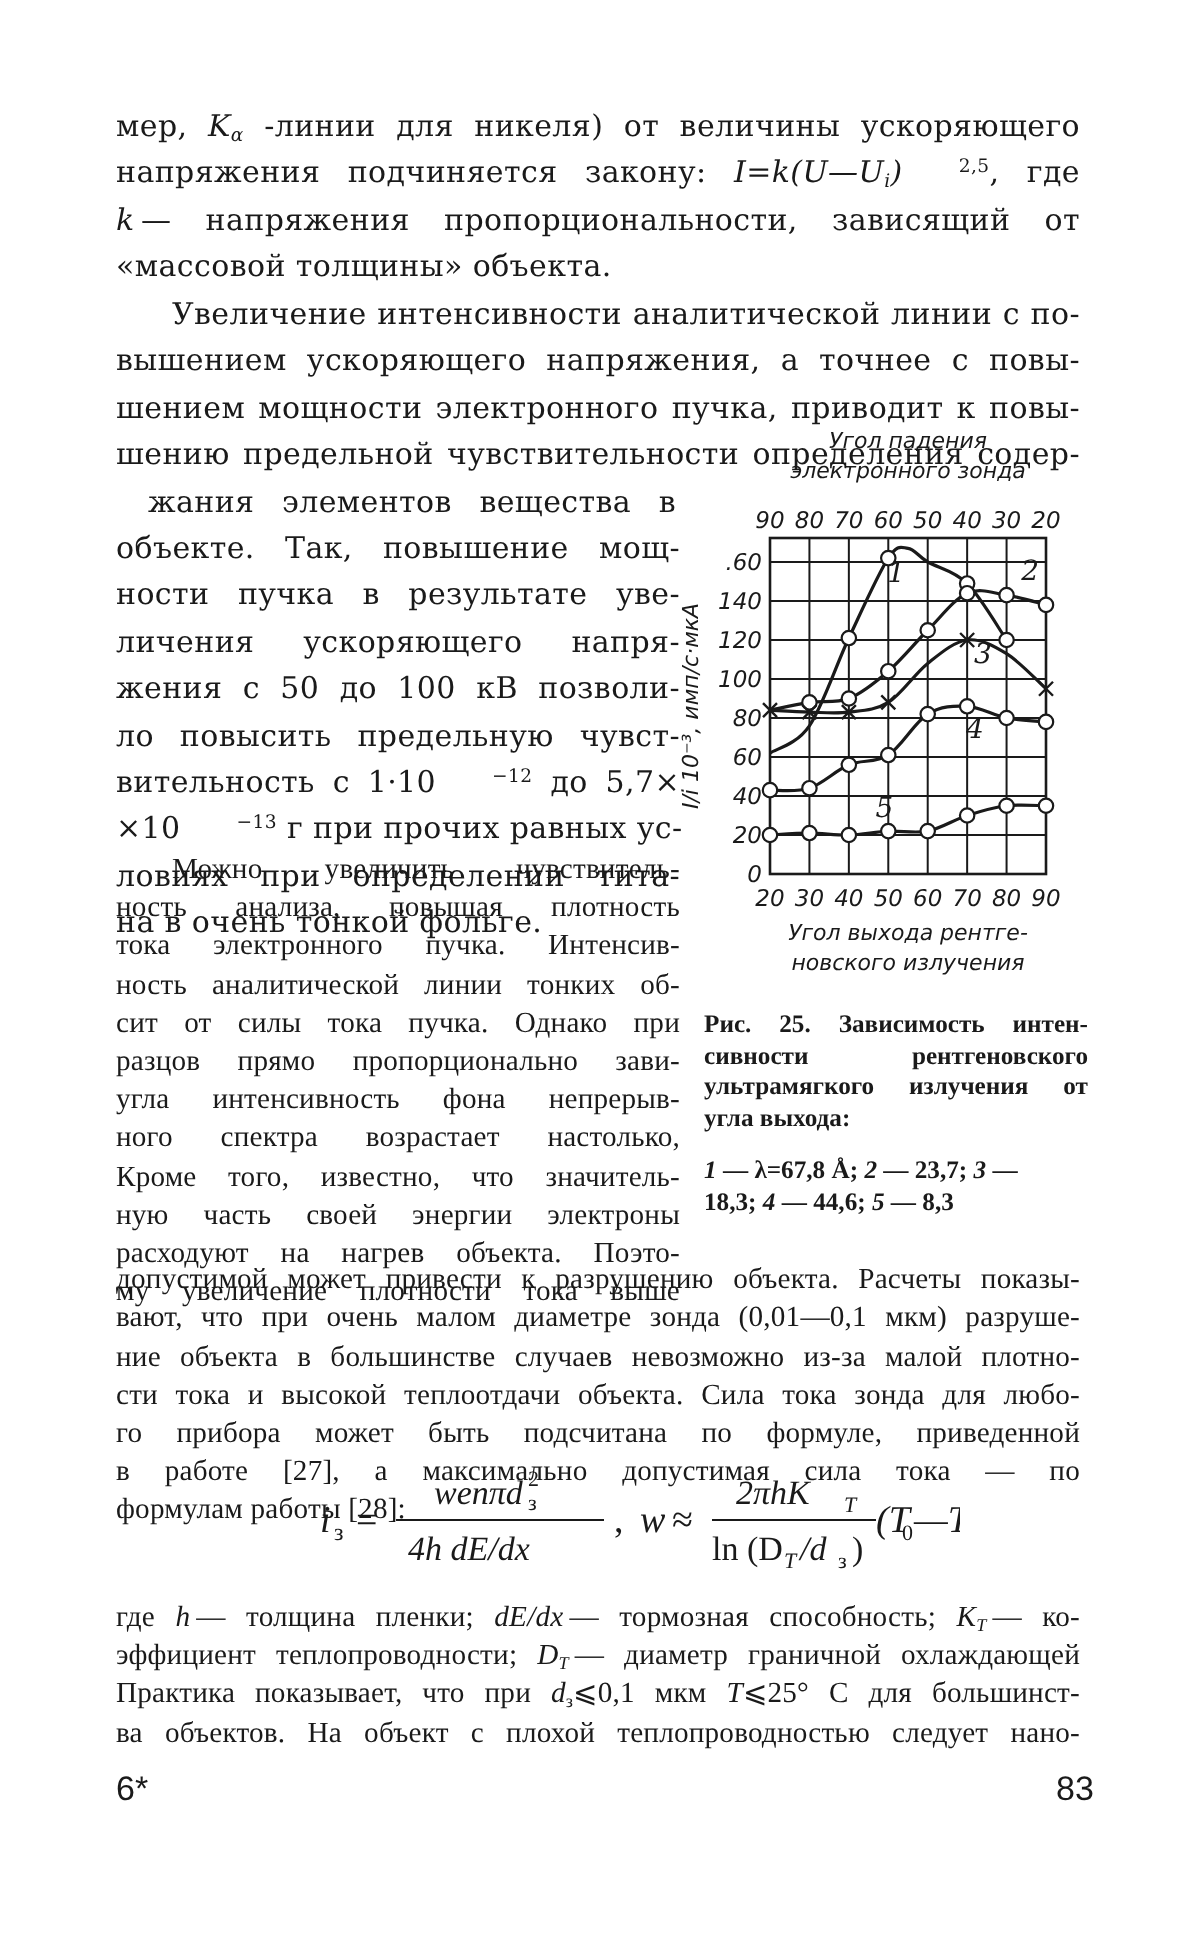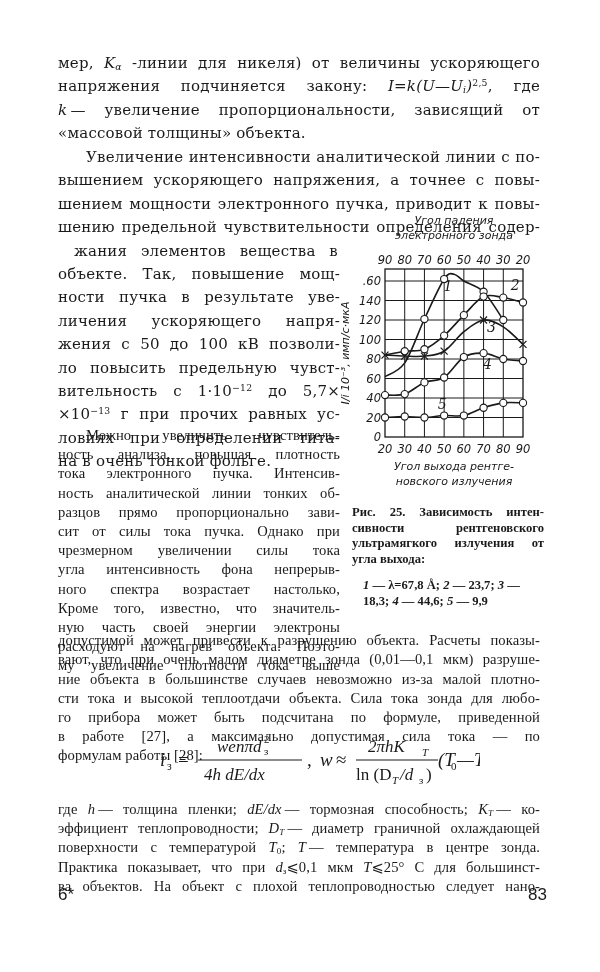--- a/index.html
+++ b/index.html
@@ -8,41 +8,41 @@
   .page{position:absolute;left:0;top:0;width:600px;height:972px;}
   .p{position:absolute;left:58px;width:482px;font-size:15px;line-height:23.4px;
      text-align:justify;text-align-last:auto;letter-spacing:0.2px;margin:0;}
   .p .ln{display:block;text-align:justify;text-align-last:justify;white-space:nowrap;}
   .p .ln.last{text-align-last:left;}
   .ind{padding-left:28px;}
   .narrow{width:282px;}
   .small{font-size:14.6px;line-height:19.2px;font-family:"Liberation Serif","DejaVu Serif",serif;}
   .small .ln{letter-spacing:0.1px;}
   i,.it{font-style:italic;}
-  sup{font-size:0.62em;vertical-align:0.55em;line-height:0;}
+  sup{font-size:0.62em;vertical-align:0.55em;line-height:0;margin-left:28px;}
   sub{font-size:0.62em;vertical-align:-0.25em;line-height:0;}
   .chart{position:absolute;left:335px;top:212px;width:215px;height:285px;}
   .caption{position:absolute;left:352px;top:505px;width:192px;font-size:12.6px;line-height:15.6px;
            font-family:"Liberation Serif","DejaVu Serif",serif;}
   .caption .ln{display:block;text-align:justify;text-align-last:justify;white-space:nowrap;font-weight:bold;}
   .caption .ln.last{text-align-last:left;}
-  .caption .legend{margin-top:11px;margin-left:11px;}
+  .caption .legend{margin-top:11px;}
   .formula{position:absolute;left:160px;top:728px;width:320px;height:64px;
            font-family:"Liberation Serif","DejaVu Serif",serif;font-size:18px;}
   .footer{position:absolute;top:885px;font-family:"Liberation Sans","DejaVu Sans",sans-serif;font-size:17px;}
 </style>
 </head>
 <body>
 
 <div class="page">
 
   <div class="p" style="top:52px;">
     <span class="ln"><span>мер, </span><i>K</i><sub class="it">α</sub><span> -линии для никеля) от величины ускоряющего</span></span>
     <span class="ln"><span>напряжения подчиняется закону:  </span><i>I=k(U—U</i><sub class="it">i</sub><i>)</i><sup>2,5</sup><span>,  где</span></span>
-    <span class="ln"><i>k</i><span> — увеличение пропорциональности, зависящий от</span></span>
+    <span class="ln"><i>k</i><span> — напряжения пропорциональности, зависящий от</span></span>
     <span class="ln last">«массовой толщины» объекта.</span>
   </div>
 
   <div class="p ind" style="top:146px;width:454px;">
     <span class="ln">Увеличение интенсивности аналитической линии с по-</span>
   </div>
   <div class="p" style="top:169.4px;">
     <span class="ln">вышением ускоряющего напряжения, а точнее с повы-</span>
     <span class="ln">шением мощности электронного пучка, приводит к повы-</span>
     <span class="ln">шению предельной чувствительности определения содер-</span>
@@ -60,23 +60,22 @@
     <span class="ln"><span>×10</span><sup>−13</sup><span> г при прочих равных ус-</span></span>
     <span class="ln">ловиях при определении тита-</span>
     <span class="ln last">на в очень тонкой фольге.</span>
   </div>
 
   <div class="p narrow small" style="top:394px;margin-top:32px;">
     <span class="ln ind">Можно увеличить чувствитель-</span>
     <span class="ln">ность анализа, повышая плотность</span>
     <span class="ln">тока электронного пучка. Интенсив-</span>
     <span class="ln">ность аналитической линии тонких об-</span>
+    <span class="ln">сит от силы тока пучка. Однако при</span>
     <span class="ln">разцов прямо пропорционально зави-</span>
-    <span class="ln">сит от силы тока пучка. Однако при</span>
-    <span class="ln">чрезмерном увеличении силы тока</span>
     <span class="ln">угла интенсивность фона непрерыв-</span>
     <span class="ln">ного спектра возрастает настолько,</span>
     <span class="ln">Кроме того, известно, что значитель-</span>
     <span class="ln">ную часть своей энергии электроны</span>
     <span class="ln">расходуют на нагрев объекта. Поэто-</span>
     <span class="ln">му увеличение плотности тока выше</span>
   </div>
   <div class="p small" style="top:682px;top:682.0px;top:682px;"></div>
   <div class="p small" style="top:682px;">
   </div>
@@ -131,21 +130,20 @@
         <text x="278" y="38" font-size="19" font-style="italic">(T</text>
         <text x="291" y="42" font-size="11">0</text>
         <text x="297" y="38" font-size="19" font-style="italic">—T),</text>
       </g>
     </svg>
   </div>
 
   <div class="p small" style="top:800px;font-family:Liberation Serif, serif;">
     <span class="ln"><span>где </span><i>h</i><span> — толщина пленки; </span><i>dE/dx</i><span> — тормозная способность; </span><i>K</i><sub class="it">T</sub><span> — ко-</span></span>
     <span class="ln"><span>эффициент теплопроводности; </span><i>D</i><sub class="it">T</sub><span> — диаметр граничной охлаждающей</span></span>
-    <span class="ln"><span>поверхности с температурой </span><i>T</i><sub>0</sub><span>; </span><i>T</i><span> — температура в центре зонда.</span></span>
     <span class="ln"><span>Практика показывает, что при </span><i>d</i><sub>з</sub><span>⩽0,1 мкм </span><i>T</i><span>⩽25° C для большинст-</span></span>
     <span class="ln">ва объектов. На объект с плохой теплопроводностью следует нано-</span>
   </div>
 
   <div class="chart">
     <svg id="chart-svg" width="215" height="285" viewBox="0 0 215 285">
         <text x="119" y="12" font-size="11" font-style="italic" text-anchor="middle" fill="#1a1a1a" font-family="DejaVu Sans, sans-serif">Угол падения</text>
         <text x="119" y="27" font-size="11" font-style="italic" text-anchor="middle" fill="#1a1a1a" font-family="DejaVu Sans, sans-serif">электронного зонда</text>
         <g>
           <rect x="50" y="57" width="138" height="168" fill="none" stroke="#1a1a1a" stroke-width="1.3"></rect>
@@ -248,19 +246,19 @@
       </svg>
   </div>
 
   <div class="caption">
     <span class="ln">Рис. 25. Зависимость интен-</span>
     <span class="ln">сивности рентгеновского</span>
     <span class="ln">ультрамягкого излучения от</span>
     <span class="ln last">угла выхода:</span>
     <div class="legend">
       <span class="ln last"><i>1</i><span> — λ=67,8  Å;   </span><i>2</i><span> — 23,7;  </span><i>3</i><span> —</span></span>
-      <span class="ln last"><span>18,3; </span><i>4</i><span> — 44,6; </span><i>5</i><span> — 9,9</span></span>
+      <span class="ln last"><span>18,3; </span><i>4</i><span> — 44,6; </span><i>5</i><span> — 8,3</span></span>
     </div>
   </div>
 
   <div class="footer" style="left:58px;">6*</div>
   <div class="footer" style="left:528px;">83</div>
 </div>
 
 </body></html>

